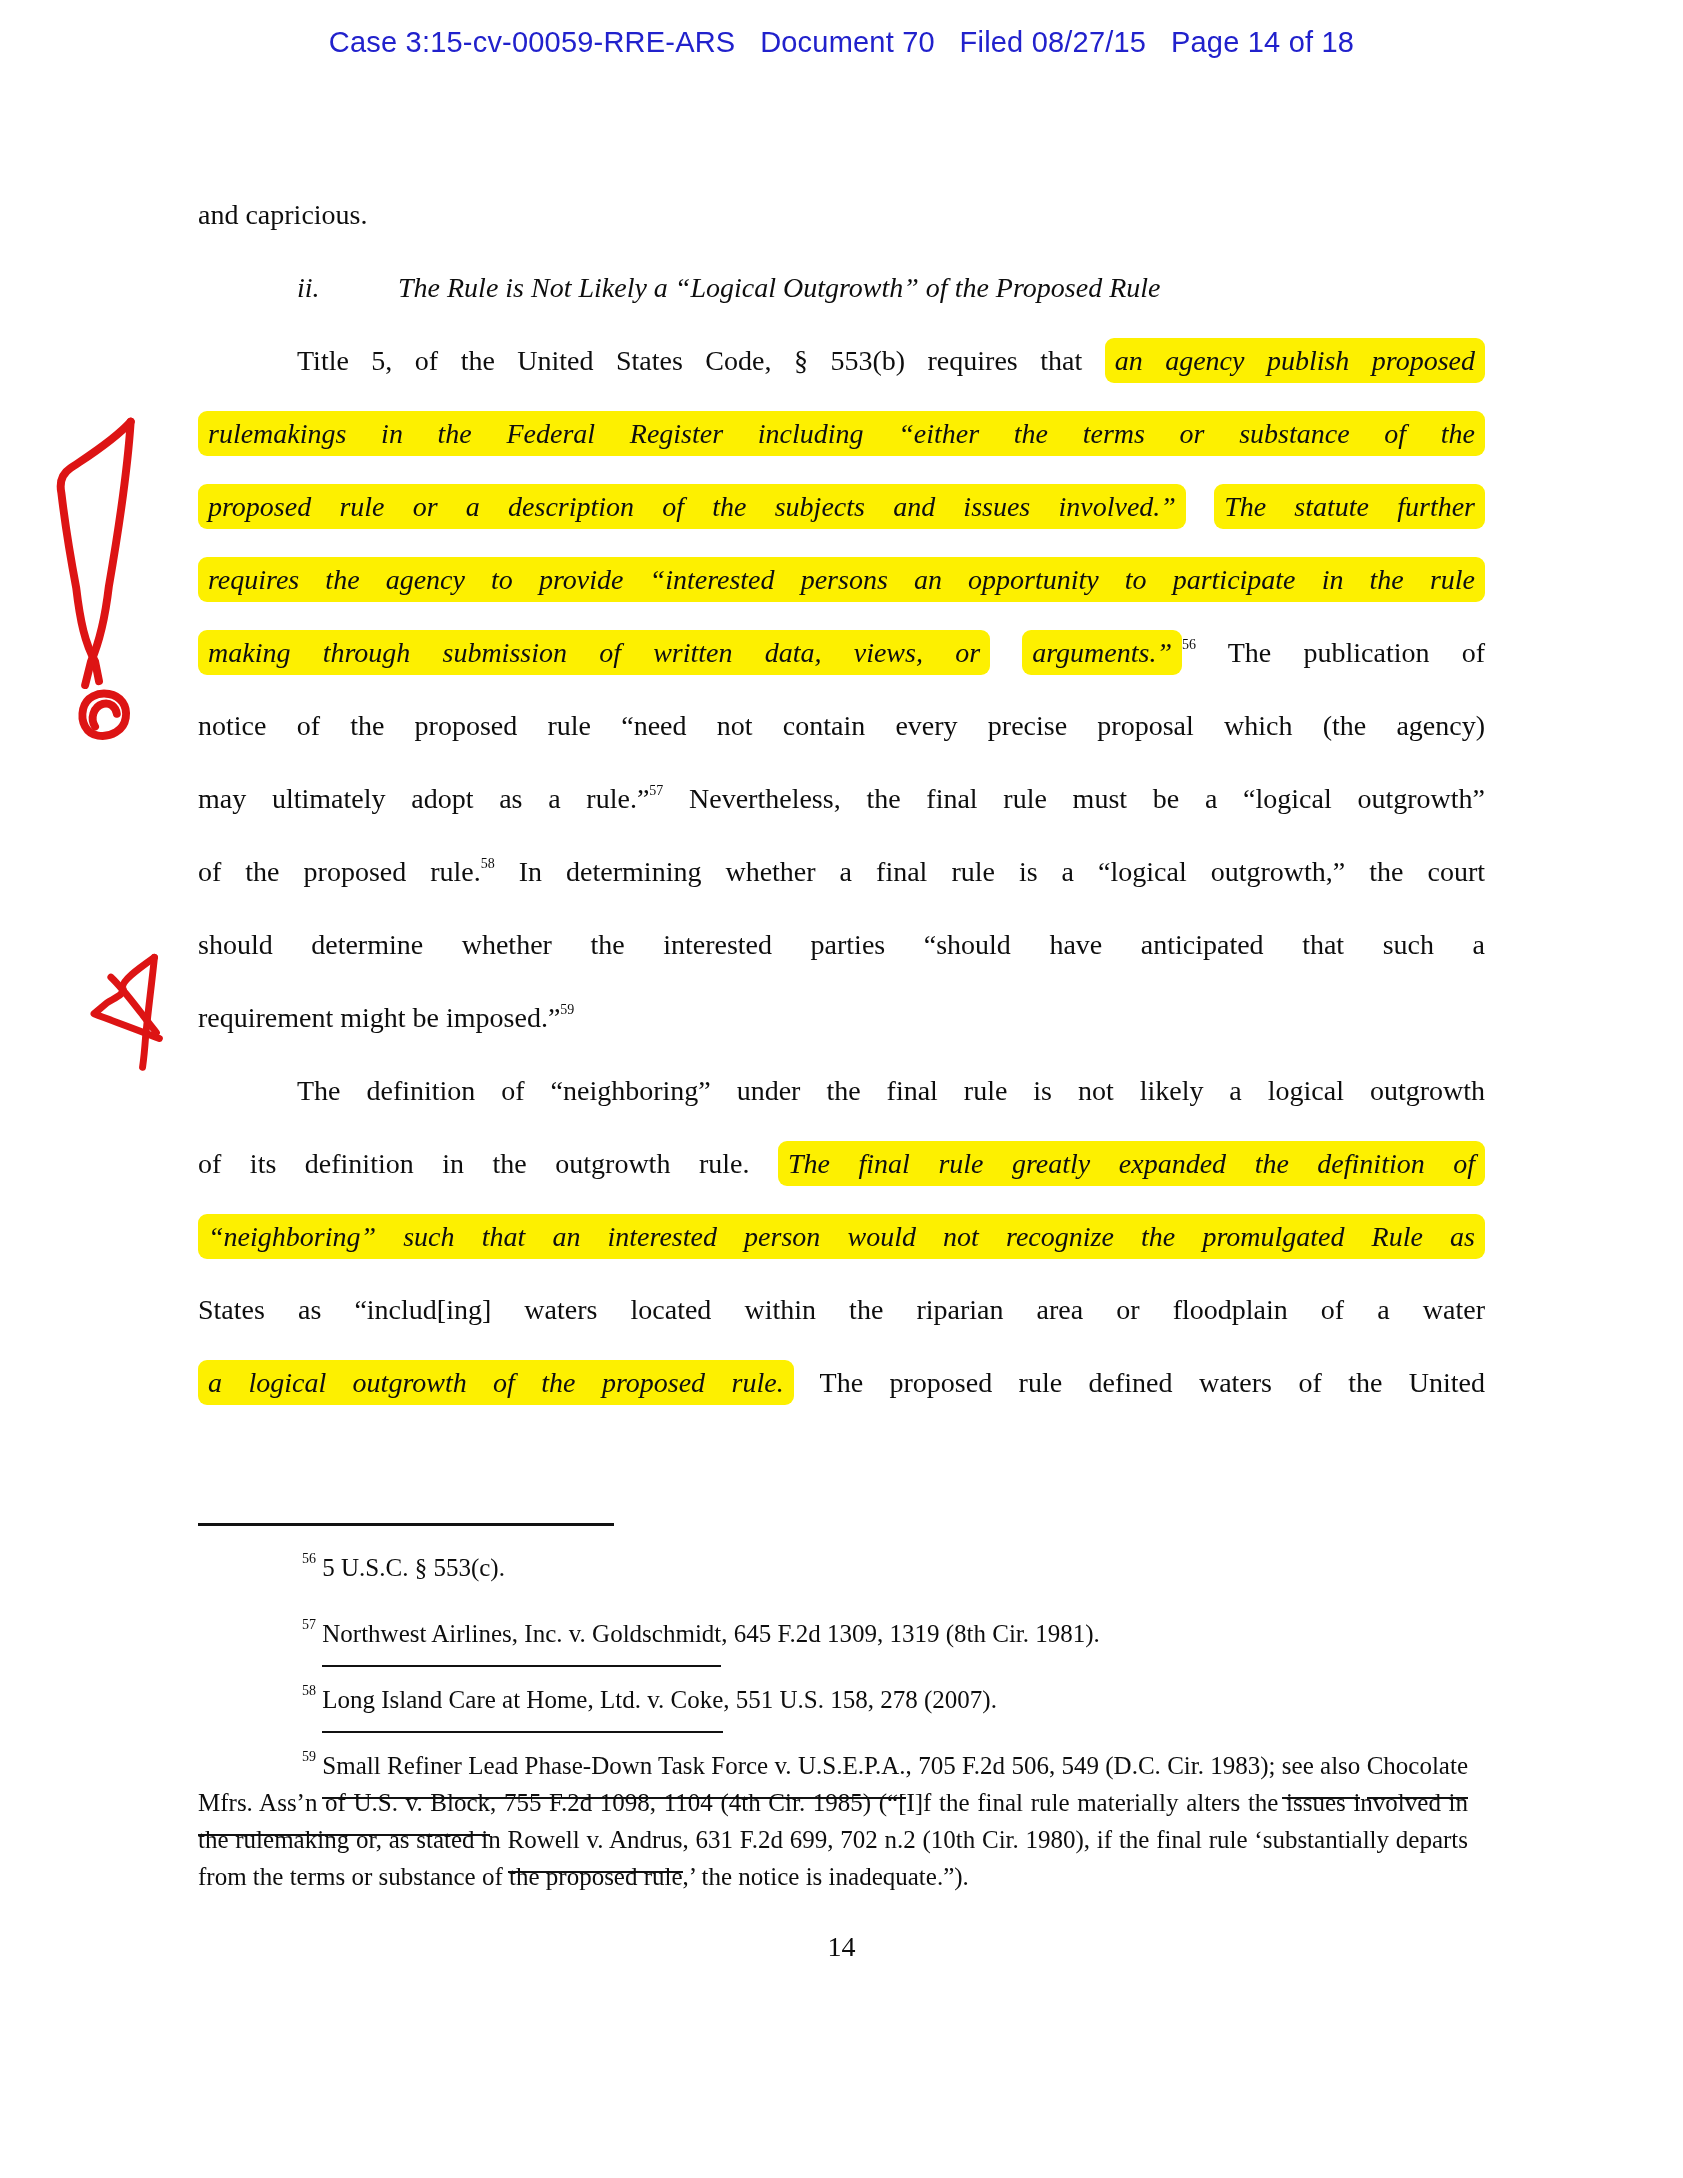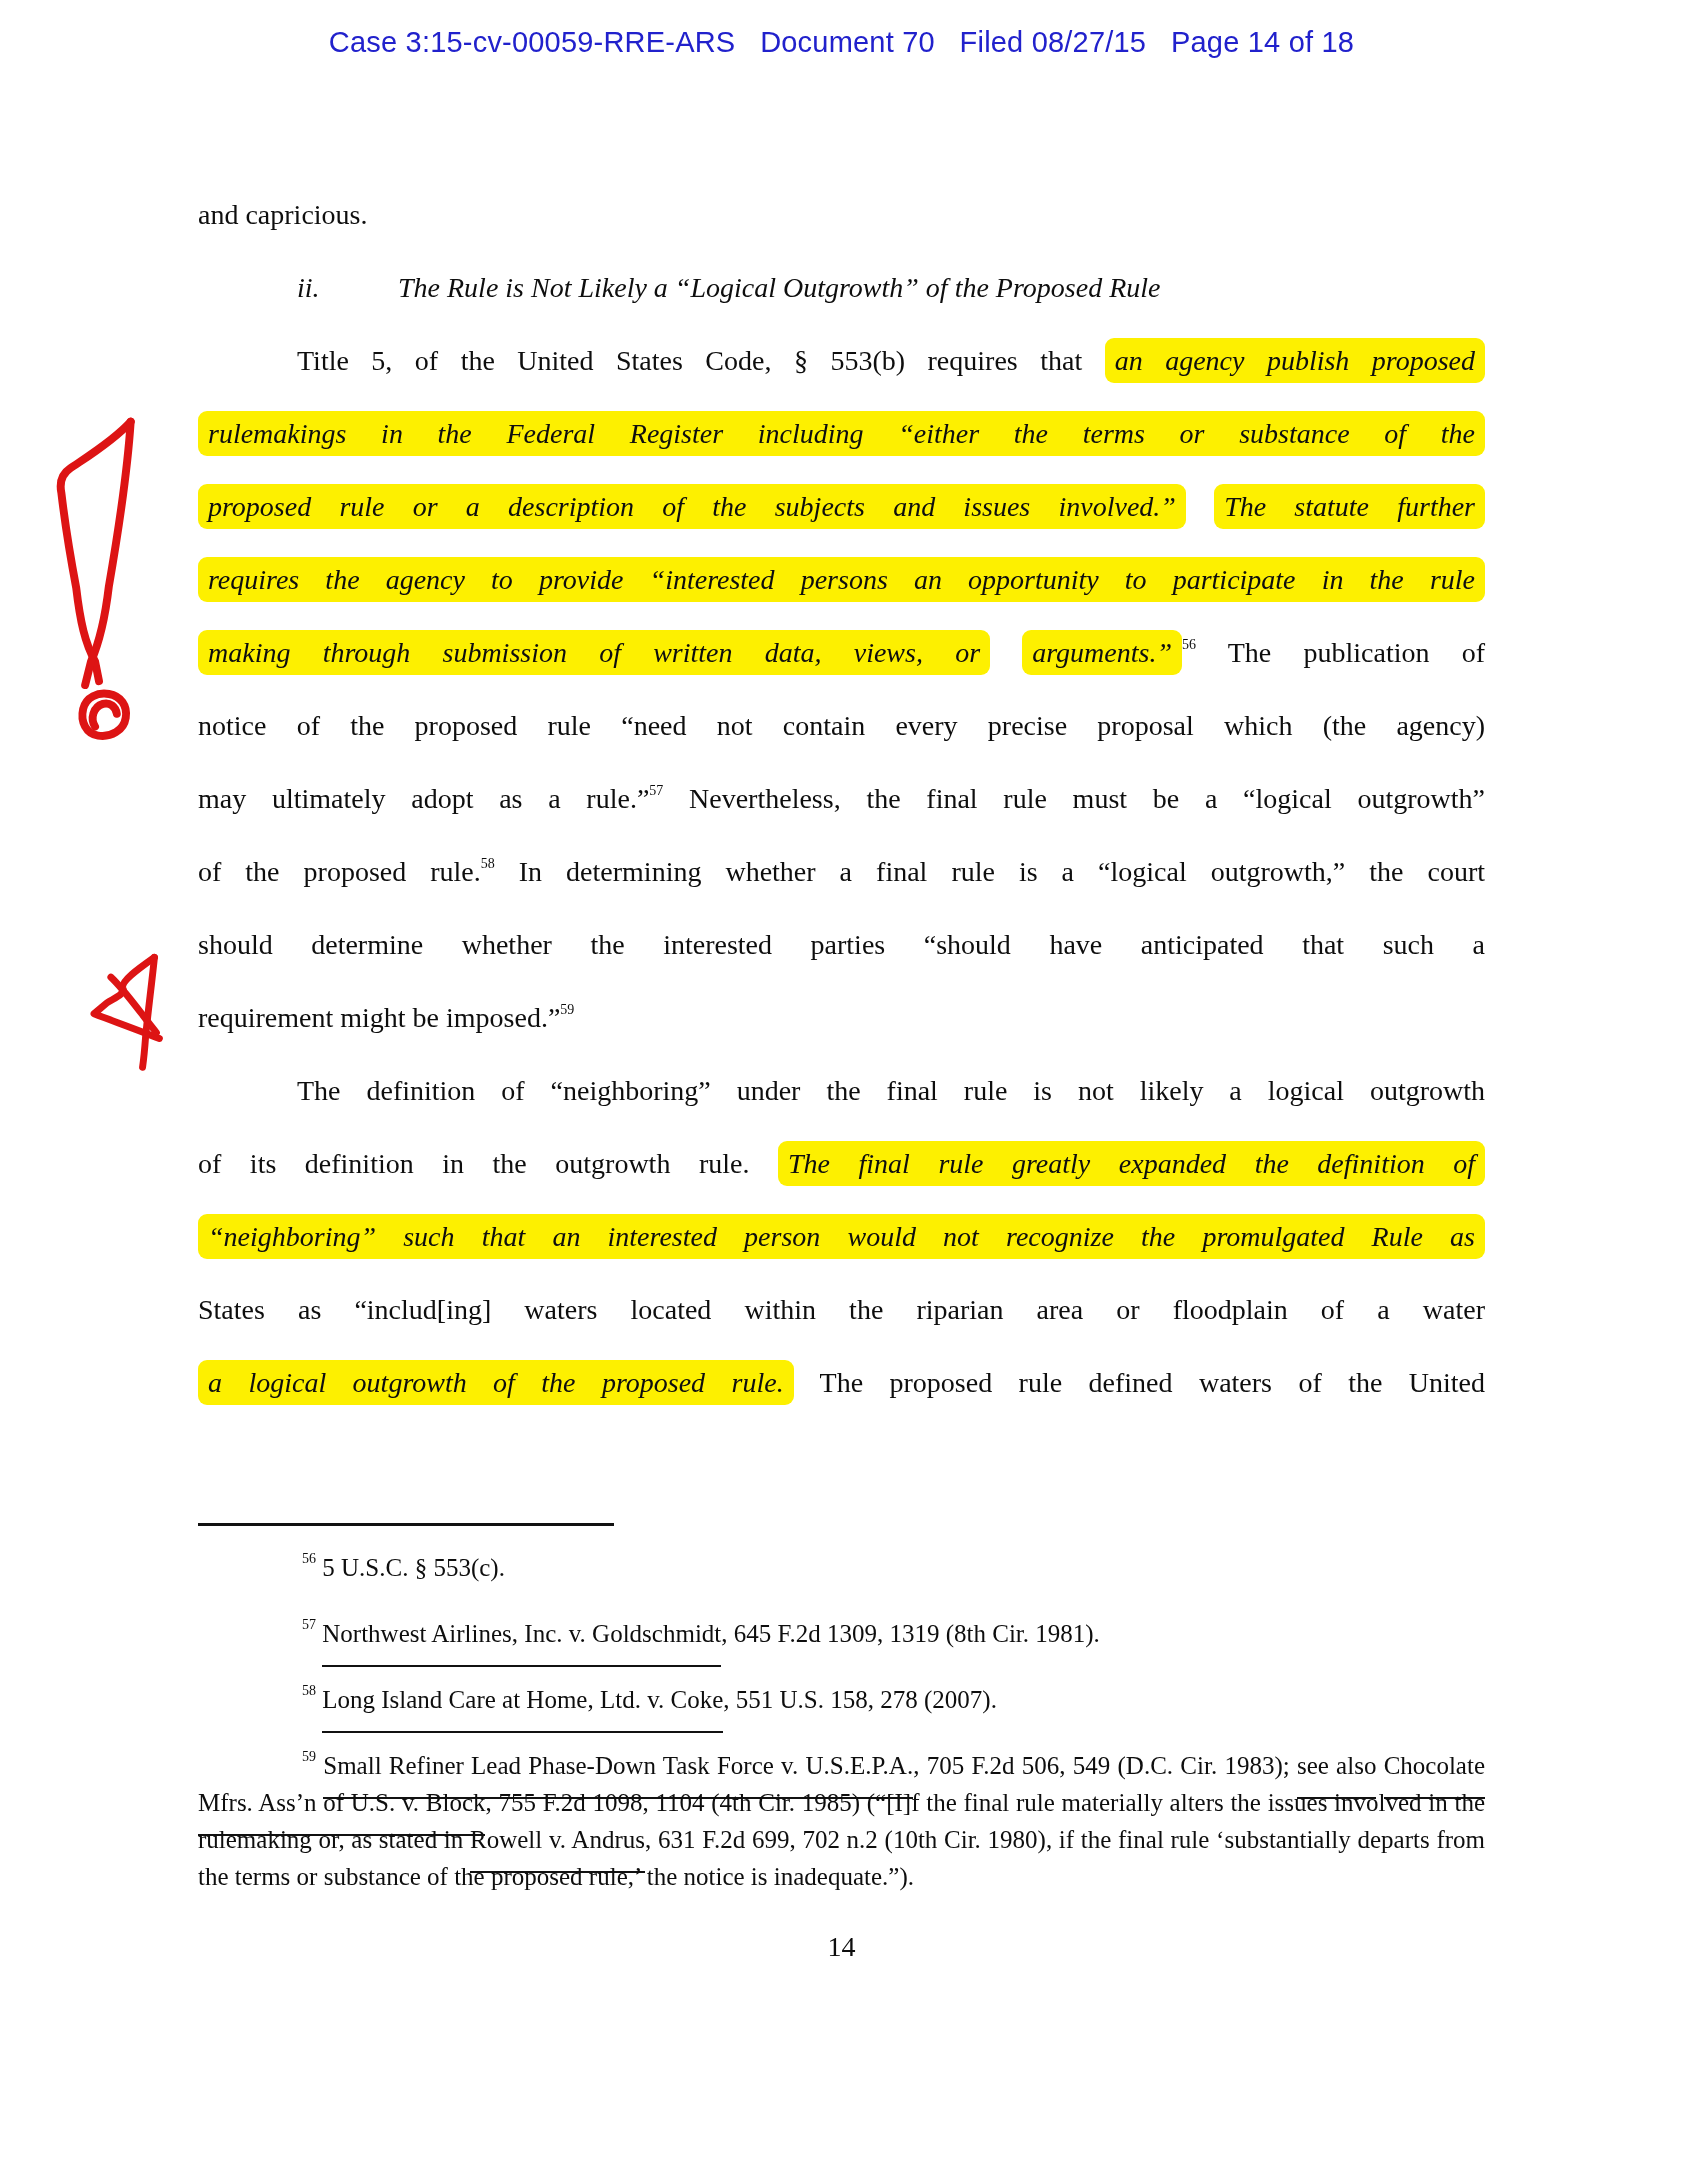--- a/index.html
+++ b/index.html
@@ -31,21 +31,21 @@
   .u { border-bottom:2px solid #111; padding-bottom:18px; }
   .fn-sep {
     position:absolute; left:198px; top:1523px; width:416px; height:3px;
     background:#111;
   }
   .footnotes {
     position:absolute; left:198px; top:1549px; width:1287px;
     font-size:25px;
   }
   .fn {
-    margin:0 0 29px 0; line-height:37px; text-indent:104px;
+    margin:0 17px 29px 0; line-height:37px; text-indent:104px;
     text-align:justify;
   }
   .pageno {
     position:absolute; top:1931px; left:0; width:100%;
     text-align:center; font-size:28px;
   }
   .pen { position:absolute; left:0; top:0; pointer-events:none; }
 </style>
 </head>
 <body>

